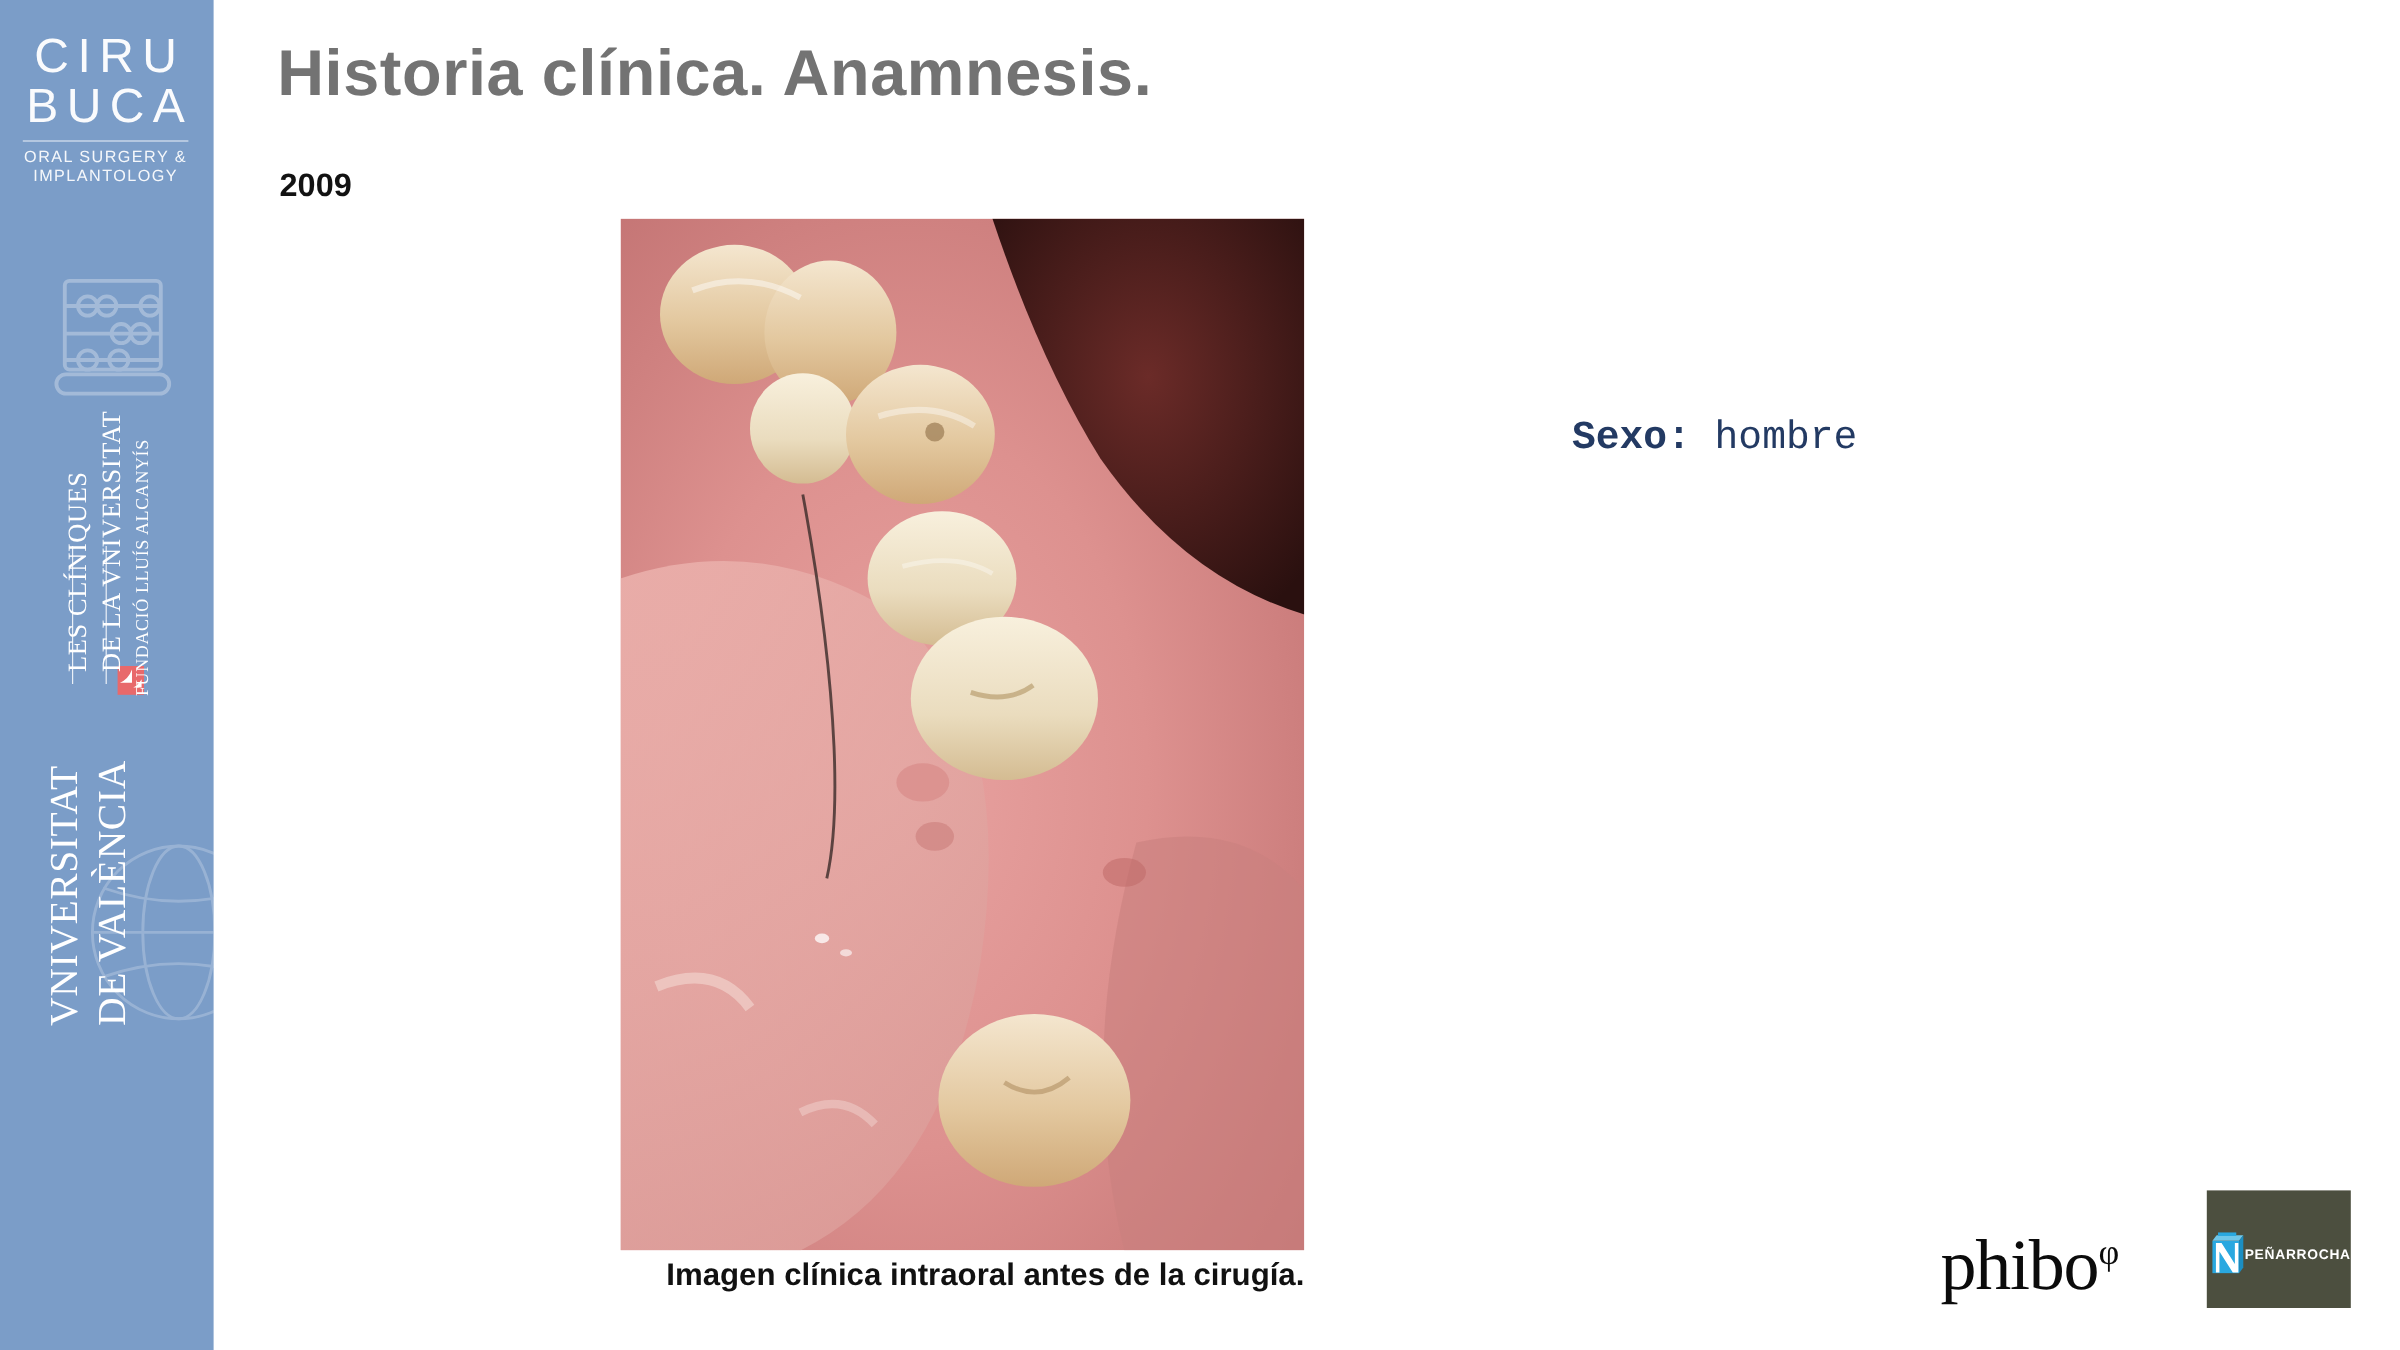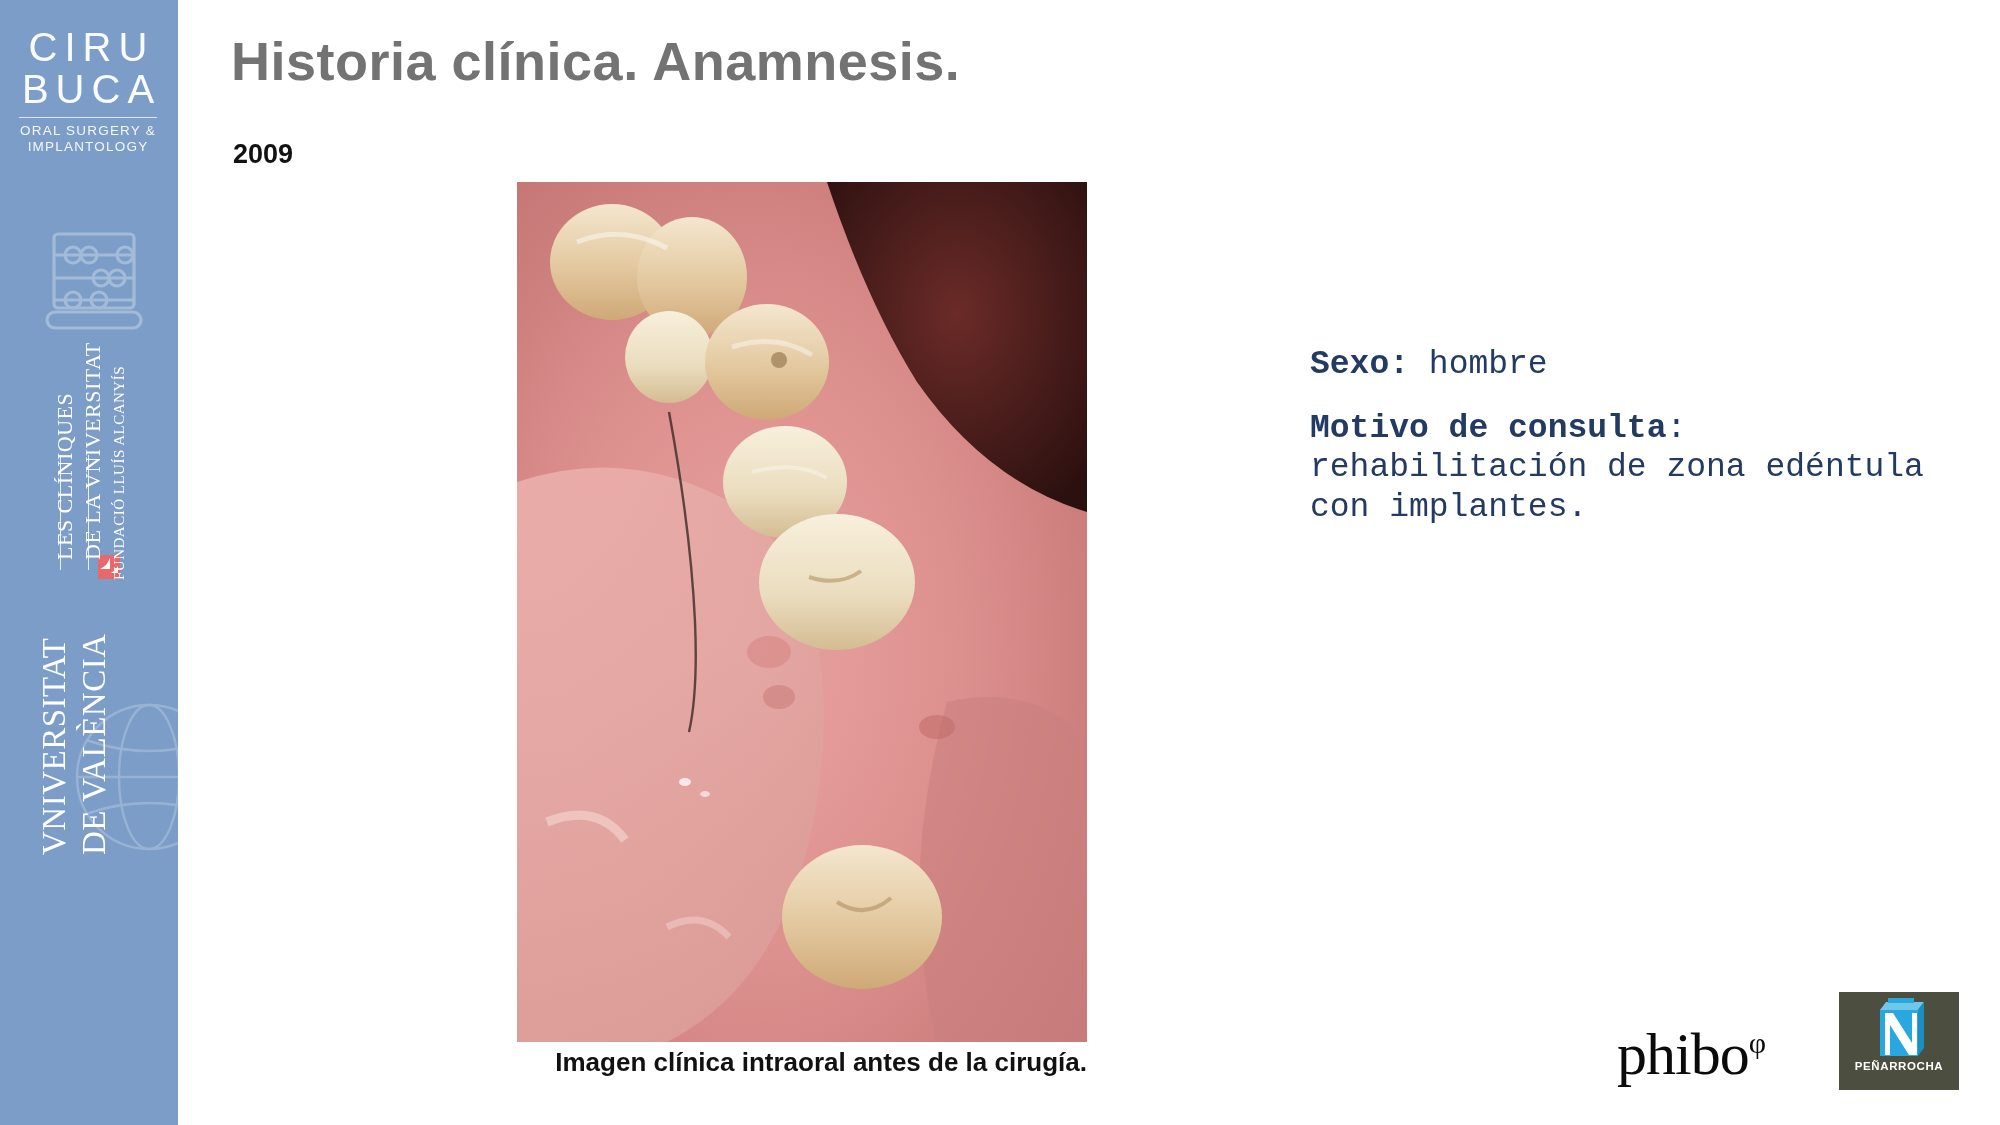--- a/index.html
+++ b/index.html
@@ -119,21 +119,21 @@
     font-size:60px; color:#0b0b0b; letter-spacing:-1px;
     line-height:1;
   }
   #phibo .phi {
     font-size:30px; vertical-align:super; letter-spacing:0;
   }
   #penarrocha {
     position:absolute; left:1839px; top:992px;
     width:120px; height:98px;
     background:#4c4f3f;
-    display:flex; flex-direction:column;
+    display:flex; flex-direction:row;
     align-items:center; justify-content:flex-start;
     padding-top:6px;
   }
   #penarrocha .mark { width:54px; height:58px; }
   #penarrocha .pname {
     color:#ffffff; font-size:11.5px; letter-spacing:.6px;
     font-weight:bold; margin-top:4px;
   }
 </style>
 </head>
@@ -252,23 +252,20 @@
     <ellipse cx="188" cy="612" rx="5" ry="3" fill="#ffffff" opacity=".6"></ellipse>
   </svg>
 </div>
 
 <div id="caption">Imagen clínica intraoral antes de la cirugía.</div>
 
 <div id="info">
   <div class="row">
     <span class="k">Sexo:</span><span class="v"> hombre</span>
   </div>
-  <div class="row">
-    <span class="k">Motivo de consulta</span><span class="v">: rehabilitación de zona edéntula con implantes.</span>
-  </div>
 </div>
 
 <div id="phibo"><span>phibo</span><span class="phi">φ</span></div>
 
 <div id="penarrocha">
   <svg class="mark" viewBox="0 0 54 58">
     <rect x="8" y="12" width="38" height="46" fill="#29a8e0"></rect>
     <polygon points="8,12 14,4 52,4 46,12" fill="#6fc7ea"></polygon>
     <polygon points="46,12 52,4 52,50 46,58" fill="#1b8ec2"></polygon>
     <polygon points="14,18 22,18 40,46 40,18 14,18" fill="#ffffff" opacity="0"></polygon>

